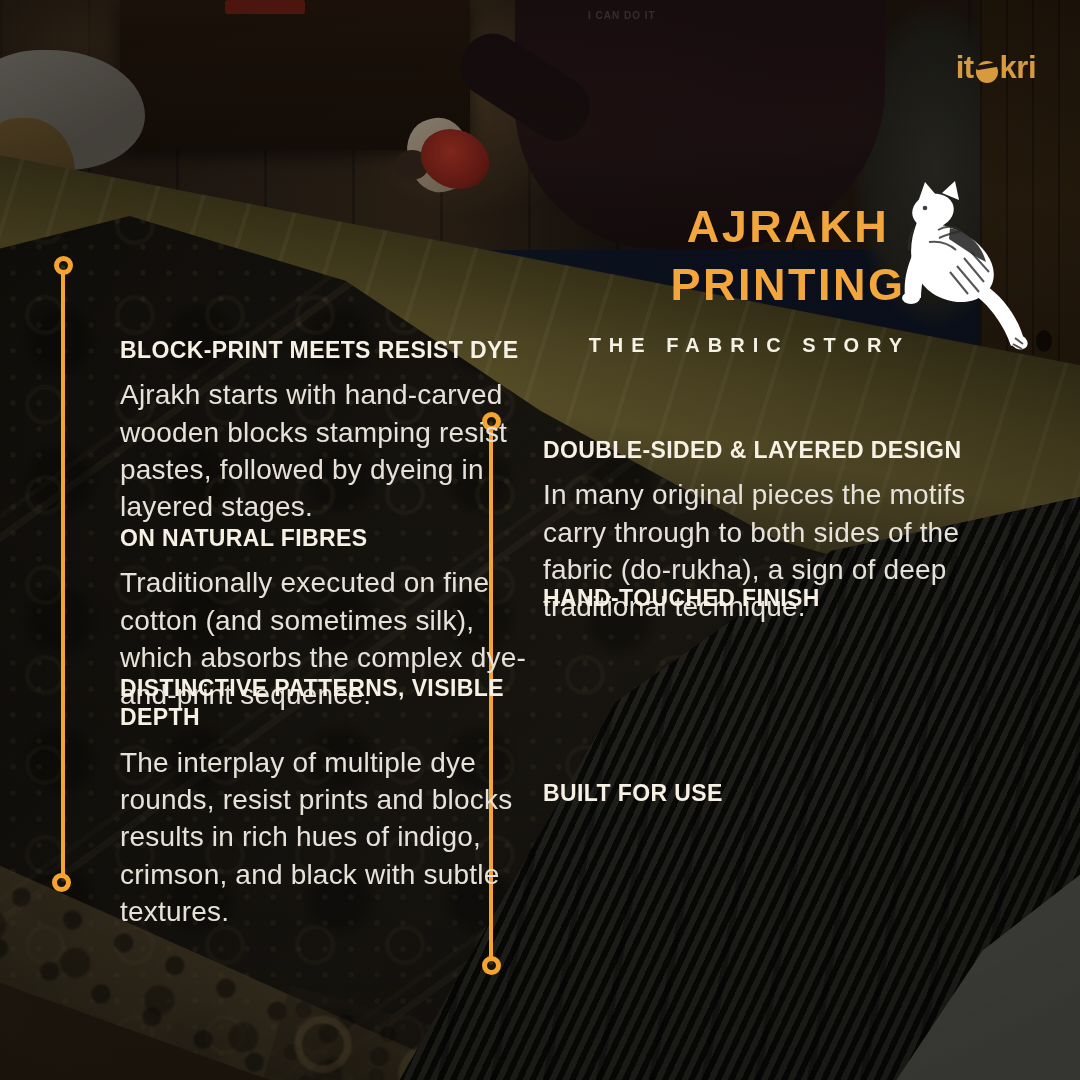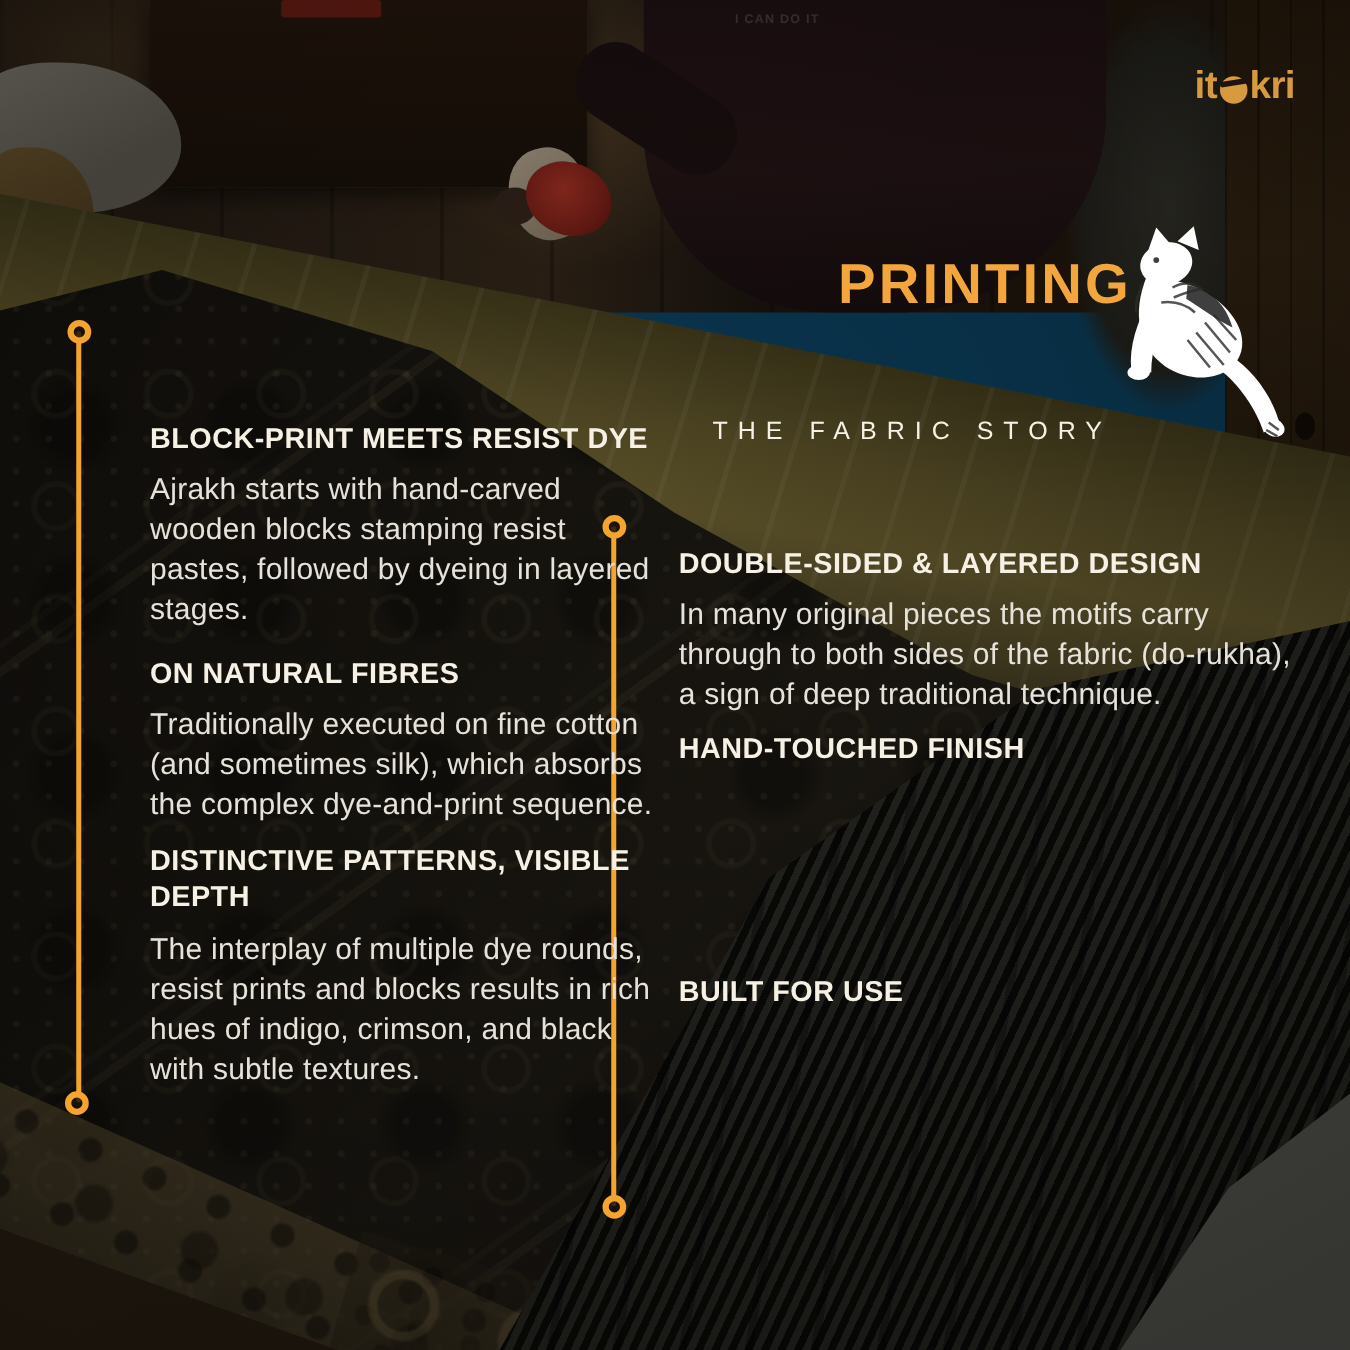--- a/index.html
+++ b/index.html
@@ -1,18 +1,18 @@
 <!DOCTYPE html>
 <html><head>
 <meta charset="utf-8">
 <style>
   html,body{margin:0;padding:0;background:#000;}
   .canvas{
     position:relative;width:1080px;height:1080px;overflow:hidden;
-    background:#0c4a6e;font-family:"Liberation Sans",sans-serif;
+    background:#0f172a;font-family:"Liberation Sans",sans-serif;
   }
   .abs{position:absolute;}
 
   
   .wood-top{left:0;top:0;width:1080px;height:250px;
     background:
       radial-gradient(220px 180px at 470px 90px, rgba(140,108,66,.45), transparent 70%),
       radial-gradient(300px 160px at 80px 40px, rgba(90,66,40,.5), transparent 75%),
       repeating-linear-gradient(90deg, rgba(0,0,0,.25) 0 3px, transparent 3px 88px),
       linear-gradient(90deg,#241c13 0%,#31251a 22%,#3a2b1c 40%,#201812 56%,#26190f 76%,#2b2014 100%);
@@ -91,37 +91,37 @@
       radial-gradient(120% 92% at 42% 36%, rgba(0,0,0,.16) 0%, rgba(0,0,0,.44) 78%),
       linear-gradient(rgba(6,5,3,.14), rgba(6,5,3,.14));}
 
   
   .content{left:0;top:0;width:1080px;height:1080px;z-index:10;}
   .logo{right:44px;top:50px;color:#D79A3F;font-weight:700;font-size:31px;
     letter-spacing:-.5px;display:flex;align-items:flex-end;}
   .logo svg{margin:0 1px 2px 1px;}
   .title{left:628px;top:198px;width:320px;text-align:center;
     color:#F2A63C;font-weight:800;font-size:45px;line-height:1.28;letter-spacing:2.5px;}
-  .subtitle{left:570px;top:334px;width:340px;text-align:left;
-    color:#F5F1E4;font-weight:400;font-size:20px;letter-spacing:8px;white-space:nowrap;}
+  .subtitle{left:570px;top:334px;width:340px;text-align:right;
+    color:#F5F1E4;font-weight:700;font-size:20px;letter-spacing:8px;white-space:nowrap;}
   .cat{left:880px;top:180px;}
 
   .tl-line{width:4px;background:#F5A52F;border-radius:2px;}
   .tl-dot{width:9px;height:9px;border:5px solid #F5A52F;border-radius:50%;
     background:rgba(24,20,14,.85);}
   .tl-left-line{left:61px;top:265px;height:617px;}
   .tl-left-top{left:54px;top:256px;}
   .tl-left-bottom{left:52px;top:873px;}
   .tl-mid-line{left:489px;top:421px;height:544px;}
   .tl-mid-top{left:482px;top:412px;}
   .tl-mid-bottom{left:482px;top:956px;}
 
   .section h3{margin:0;color:#F6F1E4;font-size:23px;font-weight:700;
     letter-spacing:.4px;line-height:1.28;}
-  .section p{margin:11px 0 0 0;color:#E6E2DA;font-size:24px;font-weight:400;
+  .section p{margin:11px 0 0 0;color:#E6E2DA;font-size:28px;font-weight:400;
     line-height:1.33;letter-spacing:.2px;}
   .sL{left:120px;width:410px;}
   .sR{left:543px;width:492px;}
   .s1{top:336px;} .s2{top:524px;} .s3{top:674px;}
   .r1{top:436px;} .r2{top:584px;} .r3{top:779px;}
 </style>
 </head>
 <body>
 
 <div class="canvas">
@@ -155,20 +155,21 @@
     <div class="abs logo">
       <span>it</span>
       <svg width="24" height="28" viewBox="0 0 24 28">
         <circle cx="12" cy="16" r="11" fill="#D79A3F"></circle>
         <rect x="1" y="8" width="22" height="4.5" rx="2" fill="#1c1410" transform="rotate(-9 12 10)"></rect>
       </svg>
       <span>kri</span>
     </div>
 
     <div class="abs title">
+      <div>AJRAKH</div>
       <div>PRINTING</div>
     </div>
     <div class="abs subtitle">THE FABRIC STORY</div>
 
     <svg class="abs cat" width="158" height="176" viewBox="0 0 158 176">
       <g fill="#ffffff">
         <path d="M38,22 L45,2 L57,16 Z"></path>
         <path d="M62,13 L75,1 L79,20 Z"></path>
         <ellipse cx="53" cy="31" rx="21" ry="17" transform="rotate(-14 53 31)"></ellipse>
         <path d="M37,42 C26,70 30,97 52,113 C76,129 107,123 113,101 C118,81 99,60 77,50 C63,44 48,42 37,42 Z"></path>

